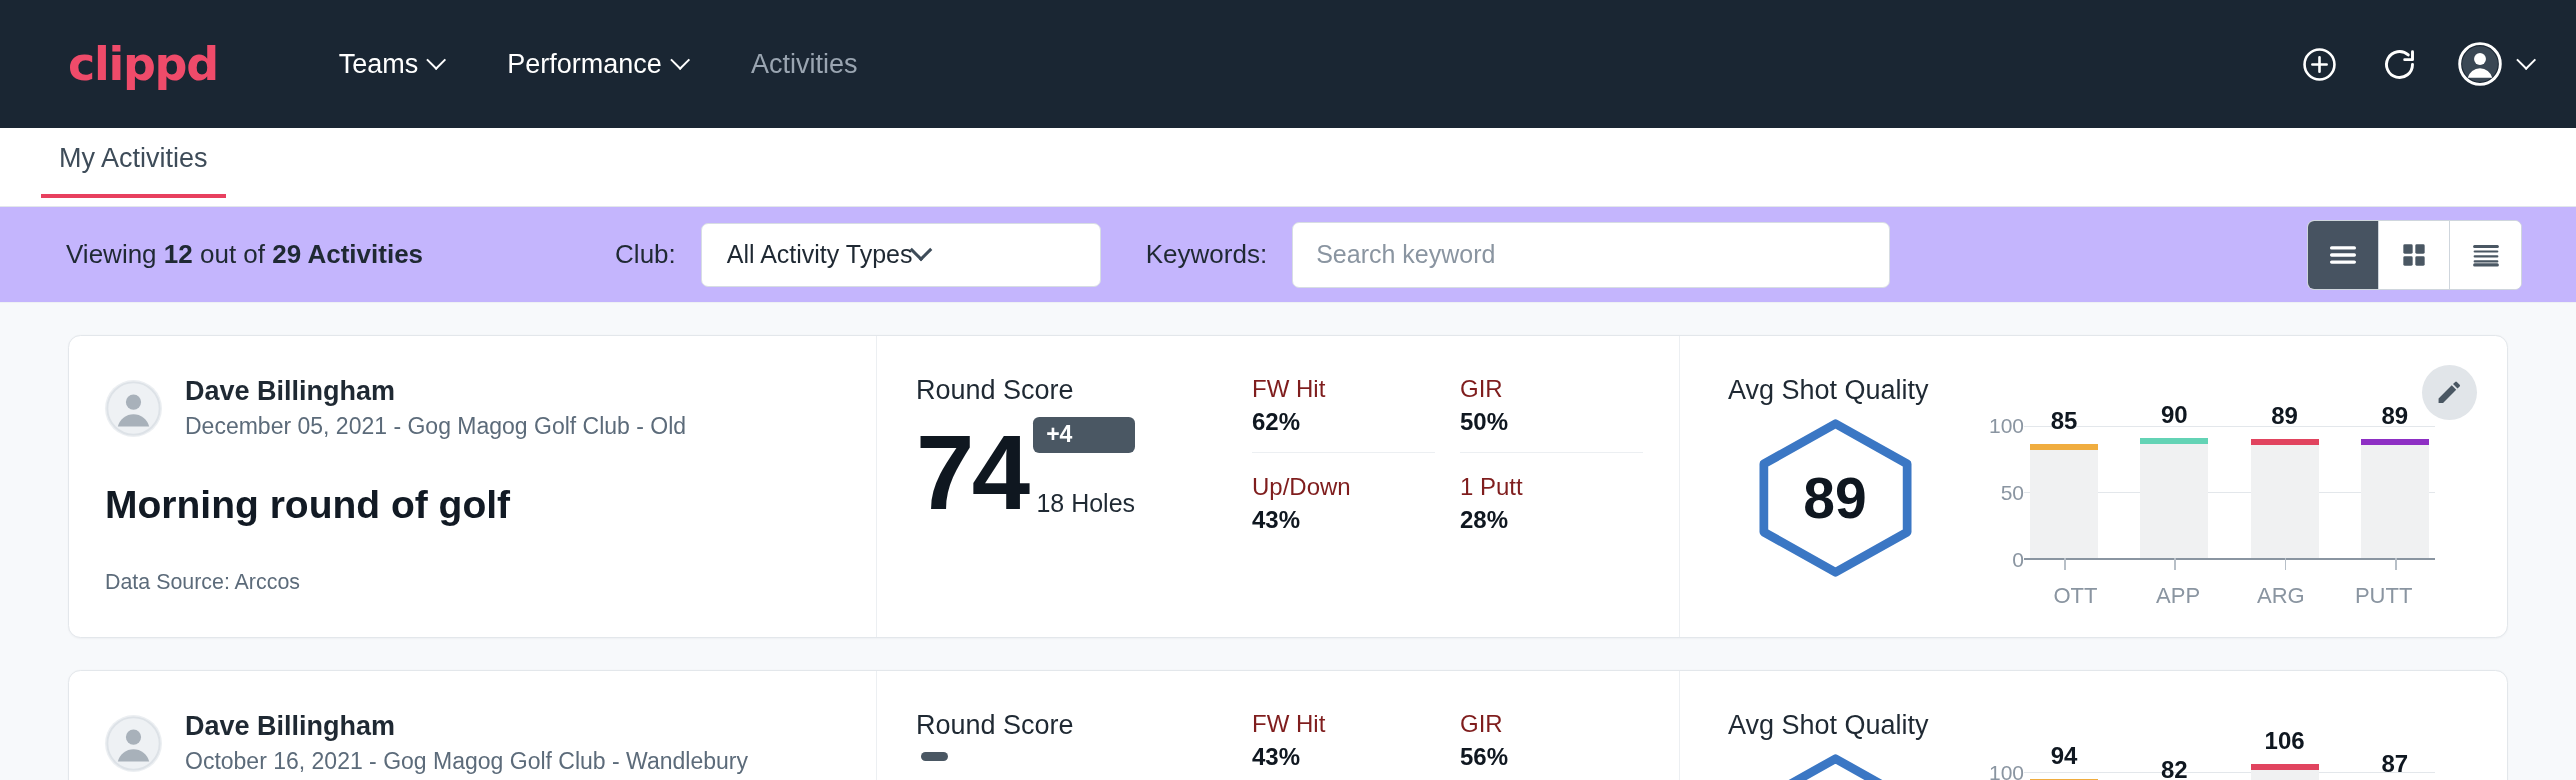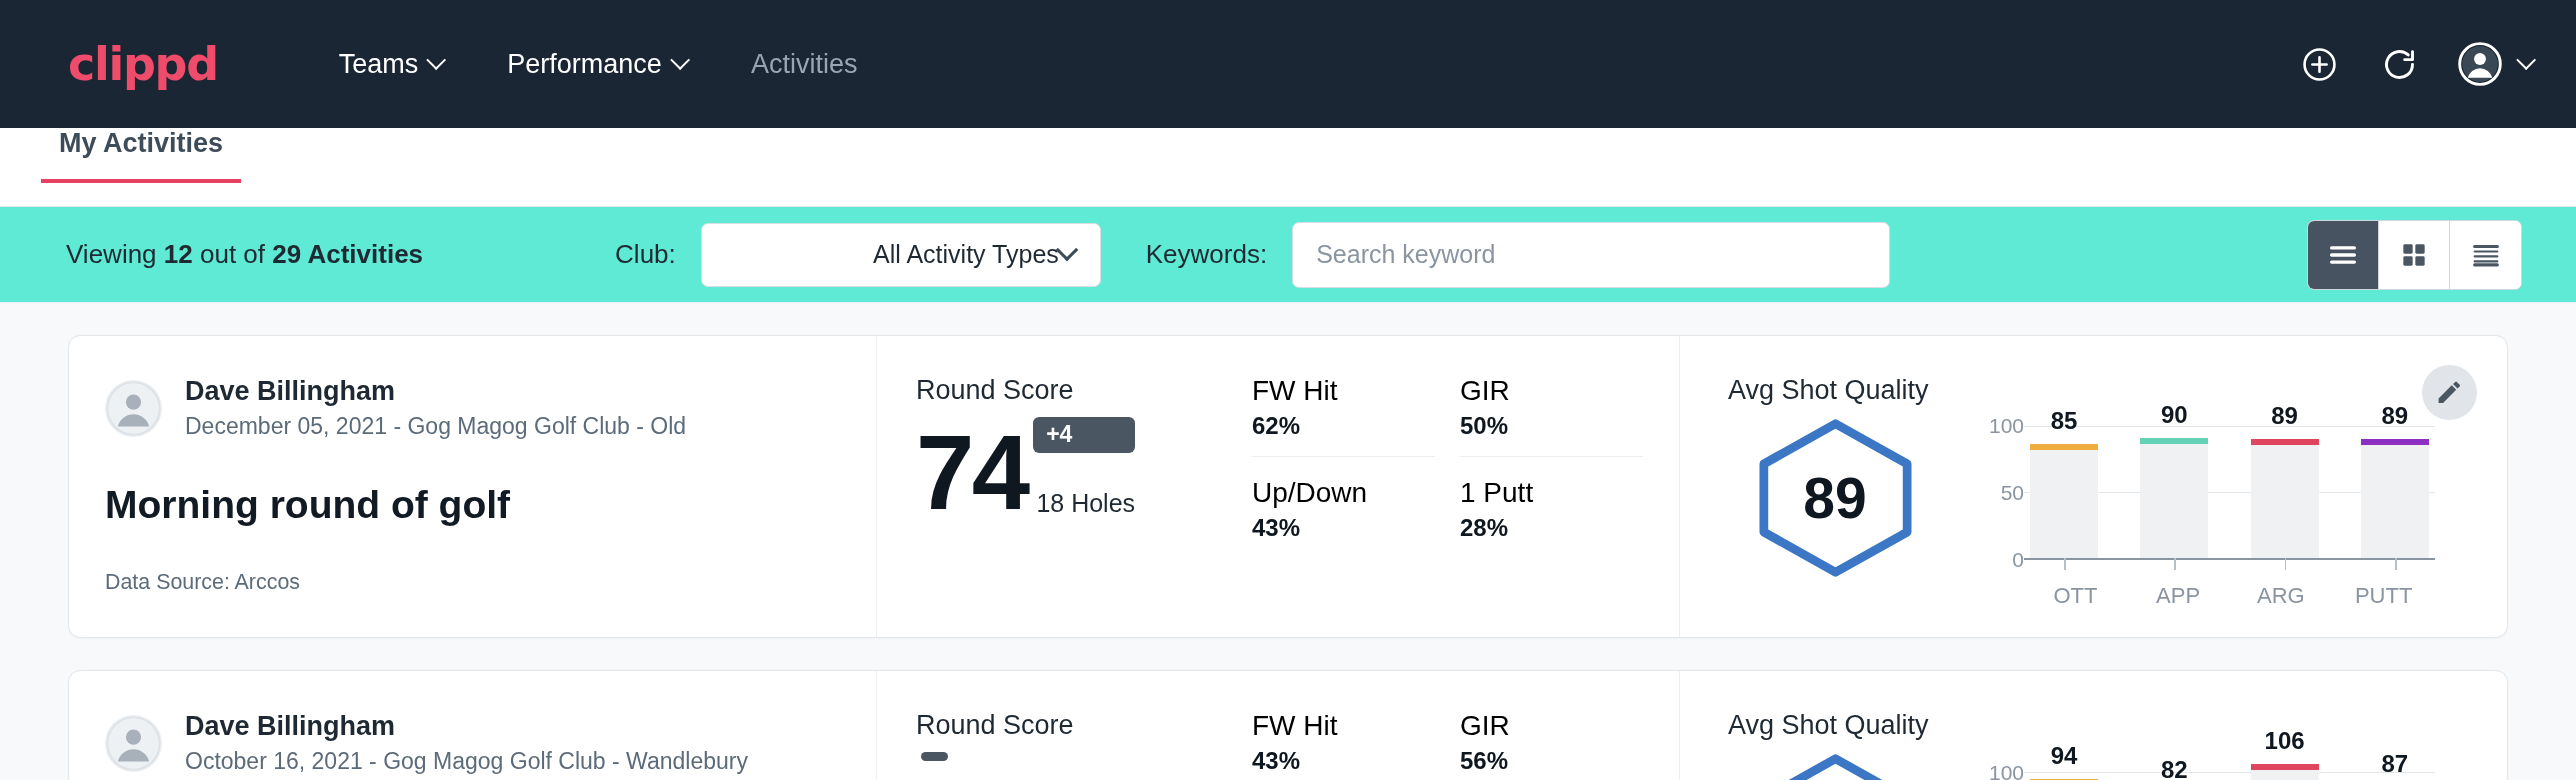--- a/index.html
+++ b/index.html
@@ -61,36 +61,35 @@
   }
   .icon-btn svg { display: block; }
   .avatar-wrap { display: flex; align-items: center; gap: 16px; cursor: pointer; }
 
   
   .tabbar {
     height: 79px;
     background: #ffffff;
     border-bottom: 1.8px solid #e3e7eb;
     display: flex;
-    align-items: flex-start;
-    padding: 0 41px;
-    font-weight: bold;
+    align-items: flex-end;
+    padding: 8px 41px;
   }
   .tab {
     font-size: 27px;
     color: #3e4c59;
     padding: 0 18px 19.6px 18px;
     border-bottom: 4.5px solid transparent;
     cursor: pointer;
   }
   .tab.active { border-bottom-color: #e8405f; }
 
   
   .filterbar {
-    background: #5eead4;
+    background: #c4b5fd;
     height: 96px;
     display: flex;
     align-items: center;
     padding: 0 54px 0 66px;
     border-bottom: 0.9px solid #eef1f4;
   }
   .viewing {
     font-size: 26px;
     color: #1f2933;
   }
@@ -105,21 +104,21 @@
   .lbl { font-size: 26px; color: #1f2933; white-space: nowrap; }
 
   .select-box {
     width: 400px;
     height: 64px;
     background: #ffffff;
     border: 0.9px solid #d7dde3;
     border-radius: 7.1px;
     display: flex;
     align-items: center;
-    justify-content: flex-end;
+    justify-content: flex-start;
     padding: 0 25px;
     font-size: 25px;
     color: #1f2933;
     cursor: pointer;
   }
   .select-chev {
     width: 16px; height: 16px;
     border-right: 3.6px solid #3e4c59;
     border-bottom: 3.6px solid #3e4c59;
     transform: rotate(45deg) translate(-3.6px,-3.6px);
@@ -230,21 +229,21 @@
     padding-right: 36px;
     border-right: 0.9px solid #eceff2;
   }
   .stat-grid {
     display: grid;
     grid-template-columns: 1fr 1fr;
     column-gap: 25px;
   }
   .stat { padding-bottom: 16px; }
   .stat.br { border-bottom: 1.8px solid #eceff2; }
-  .stat-l { font-size: 28px; color: #000000; }
+  .stat-l { font-size: 24px; color: #7f1d1d; }
   .stat-v { font-size: 24px; font-weight: 700; color: #0f1720; margin-top: 5.4px; }
   .stat.row2 { padding-top: 19.6px; padding-bottom: 0; }
 
   .col-quality {
     flex: 1;
     padding-left: 48px;
     display: flex;
     flex-direction: column;
   }
   .q-body { display: flex; align-items: flex-start; margin-top: 3.6px; }

